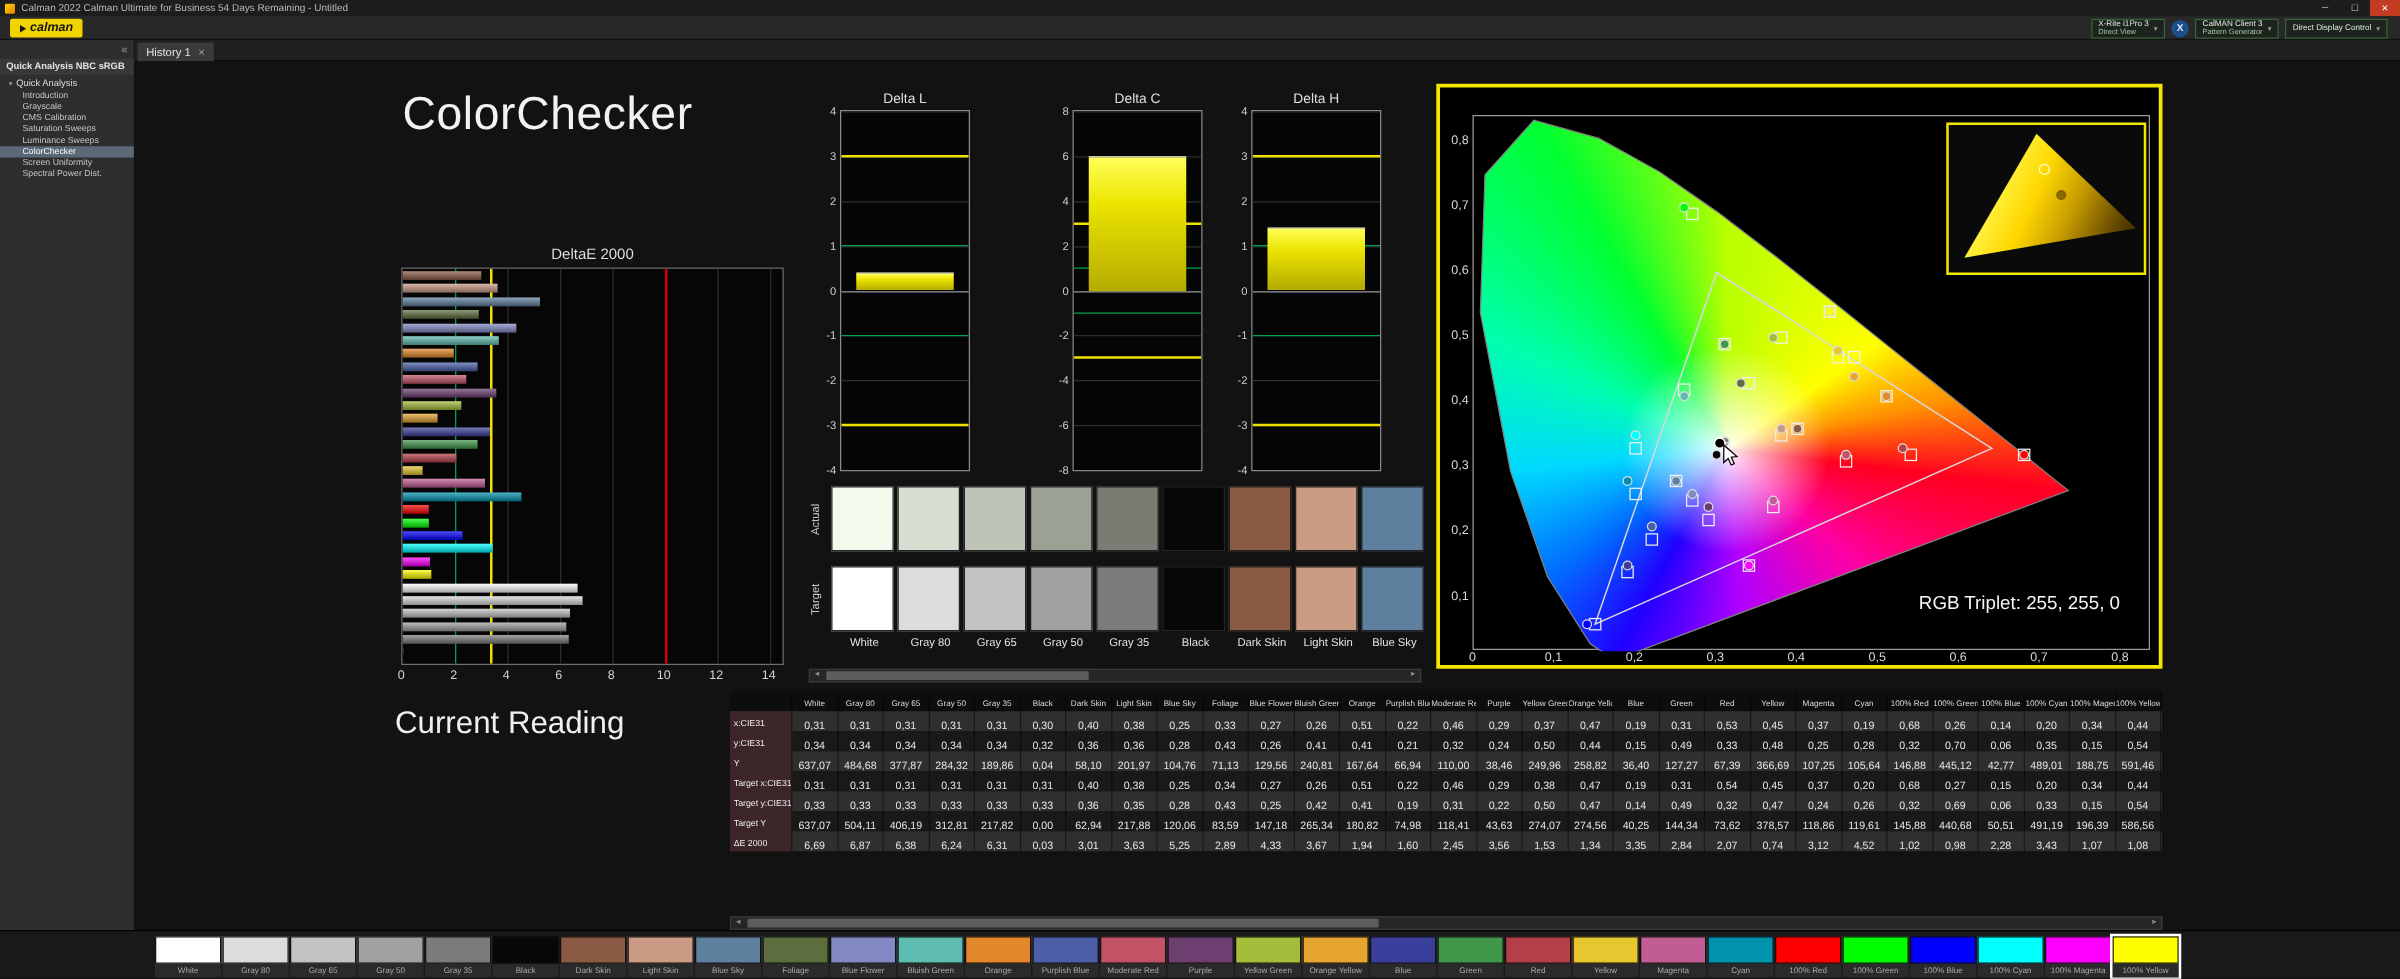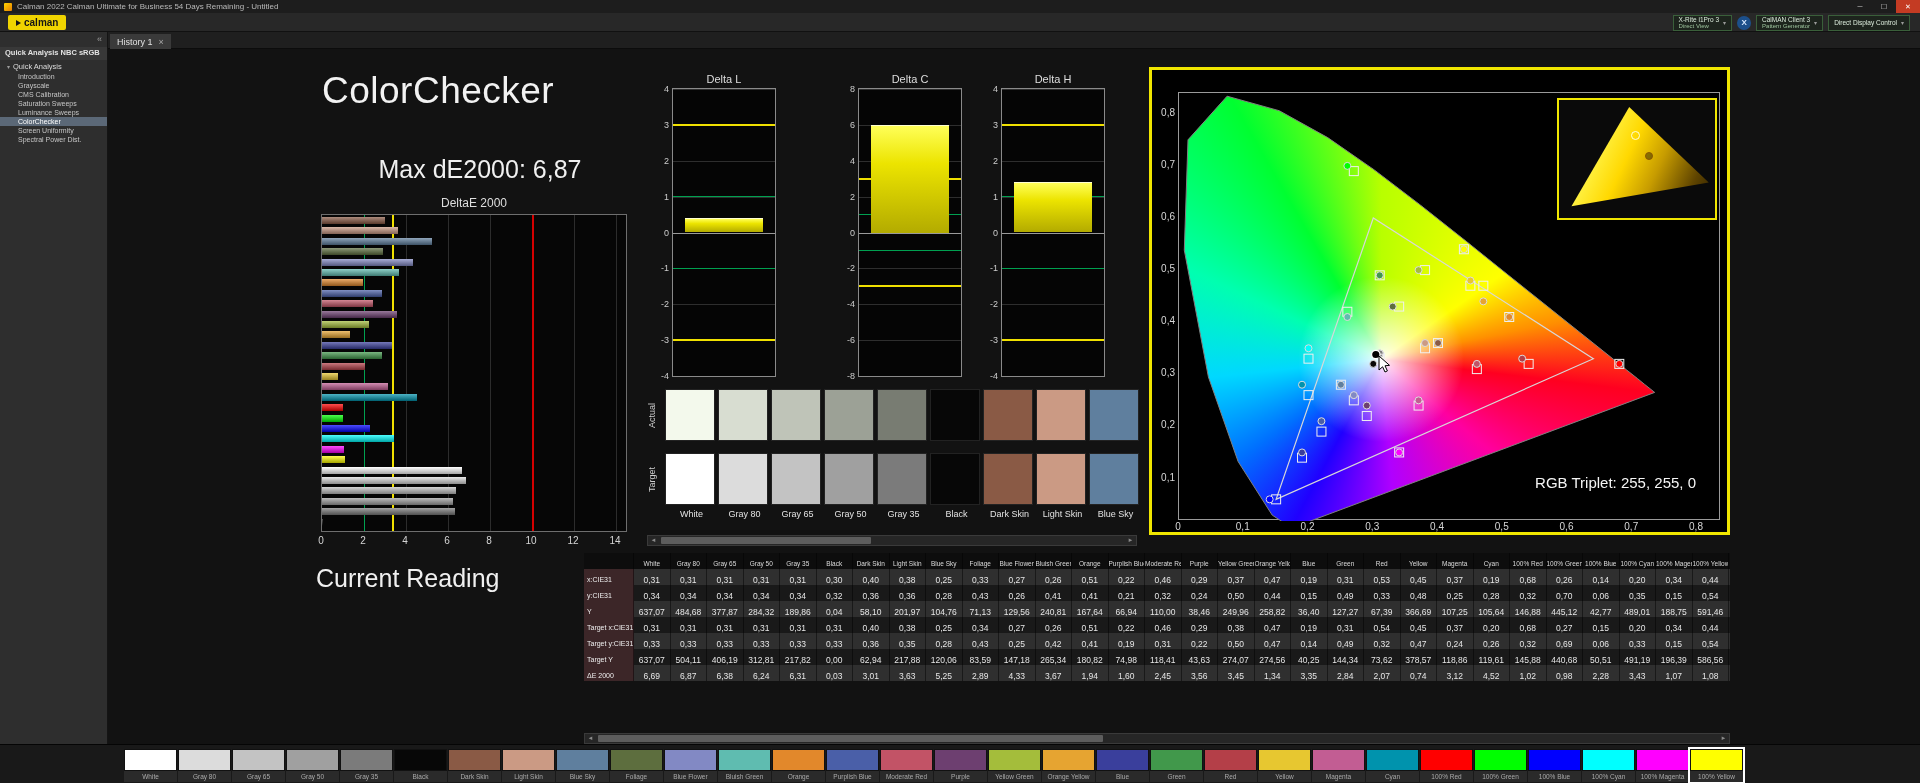--- a/index.html
+++ b/index.html
@@ -7,21 +7,21 @@
 .screen{position:relative;width:1920px;height:783px;background:#141414}
 
 
 .titlebar{position:absolute;left:0;top:0;width:1920px;height:13px;background:#1d1d1d;display:flex;align-items:center;padding-left:4px;color:#b9b9b9;font-size:8px}
 .title-icon{width:8px;height:8px;background:linear-gradient(135deg,#ffd400,#e87f00);margin-right:5px;border-radius:1px}
 .win-controls{position:absolute;right:0;top:0;height:13px;display:flex}
 .win-btn{width:24px;height:13px;display:flex;align-items:center;justify-content:center;color:#cfcfcf;font-size:7px}
 .win-close{background:#c43b23;color:#fff}
 
 .toolbar{position:absolute;left:0;top:13px;width:1920px;height:19px;background:#282828;border-bottom:1px solid #111}
-.logo{position:absolute;left:8px;top:2px;height:15px;background:#f0d400;border-radius:2px;color:#151515;font-weight:bold;font-size:10px;display:flex;align-items:center;padding:0 8px}
+.logo{position:absolute;left:8px;top:2px;height:15px;background:#f0d400;border-radius:2px;color:#151515;font-weight:bold;font-style:italic;font-size:10px;display:flex;align-items:center;padding:0 8px}
 .logo-tri{width:0;height:0;border-left:5px solid #151515;border-top:3px solid transparent;border-bottom:3px solid transparent;margin-right:3px}
 .tb-right{position:absolute;right:10px;top:1px;height:17px;display:flex;gap:5px;align-items:center}
 .tb-btn{height:16px;background:#1d241d;border:1px solid #3a5f3a;display:flex;align-items:center;padding:0 5px;gap:4px}
 .tb-lines{display:flex;flex-direction:column;justify-content:center}
 .l1{font-size:6.5px;color:#dcecdc;line-height:7px;white-space:nowrap}
 .l2{font-size:6px;color:#9cc39c;line-height:7px;white-space:nowrap}
 .caret{color:#9a9a9a;font-size:6px}
 .tb-badge{width:14px;height:14px;border-radius:50%;background:#1c4f8a;color:#d6e8ff;font-size:8px;text-align:center;line-height:14px;font-weight:bold}
 
 .tabbar{position:absolute;left:108px;top:32px;right:0;height:17px;background:#1f1f1f;border-bottom:1px solid #0c0c0c}
@@ -196,21 +196,20 @@
         <div class="tree-item">Luminance Sweeps</div>
         <div class="tree-item selected">ColorChecker</div>
         <div class="tree-item">Screen Uniformity</div>
         <div class="tree-item">Spectral Power Dist.</div>
       </div>
   </div>
 
   <div class="main-bg"></div>
 
   <div class="cc-title">ColorChecker</div>
-  <div class="maxv">Max dE2000: 6,87</div>
 
   <div class="deltae">
     <div class="chart-title">DeltaE 2000</div>
     <div class="deltae-plot">
         <div class="vline" style="left: 42px;"></div>
         <div class="vline" style="left: 84px;"></div>
         <div class="vline" style="left: 126px;"></div>
         <div class="vline" style="left: 168px;"></div>
         <div class="vline" style="left: 210px;"></div>
         <div class="vline" style="left: 252px;"></div>
@@ -747,21 +746,21 @@
         <div class="tcell val">3,01</div>
         <div class="tcell val">3,63</div>
         <div class="tcell val">5,25</div>
         <div class="tcell val">2,89</div>
         <div class="tcell val">4,33</div>
         <div class="tcell val">3,67</div>
         <div class="tcell val">1,94</div>
         <div class="tcell val">1,60</div>
         <div class="tcell val">2,45</div>
         <div class="tcell val">3,56</div>
-        <div class="tcell val">3,45</div>
+        <div class="tcell val">1,53</div>
         <div class="tcell val">1,34</div>
         <div class="tcell val">3,35</div>
         <div class="tcell val">2,84</div>
         <div class="tcell val">2,07</div>
         <div class="tcell val">0,74</div>
         <div class="tcell val">3,12</div>
         <div class="tcell val">4,52</div>
         <div class="tcell val">1,02</div>
         <div class="tcell val">0,98</div>
         <div class="tcell val">2,28</div>

